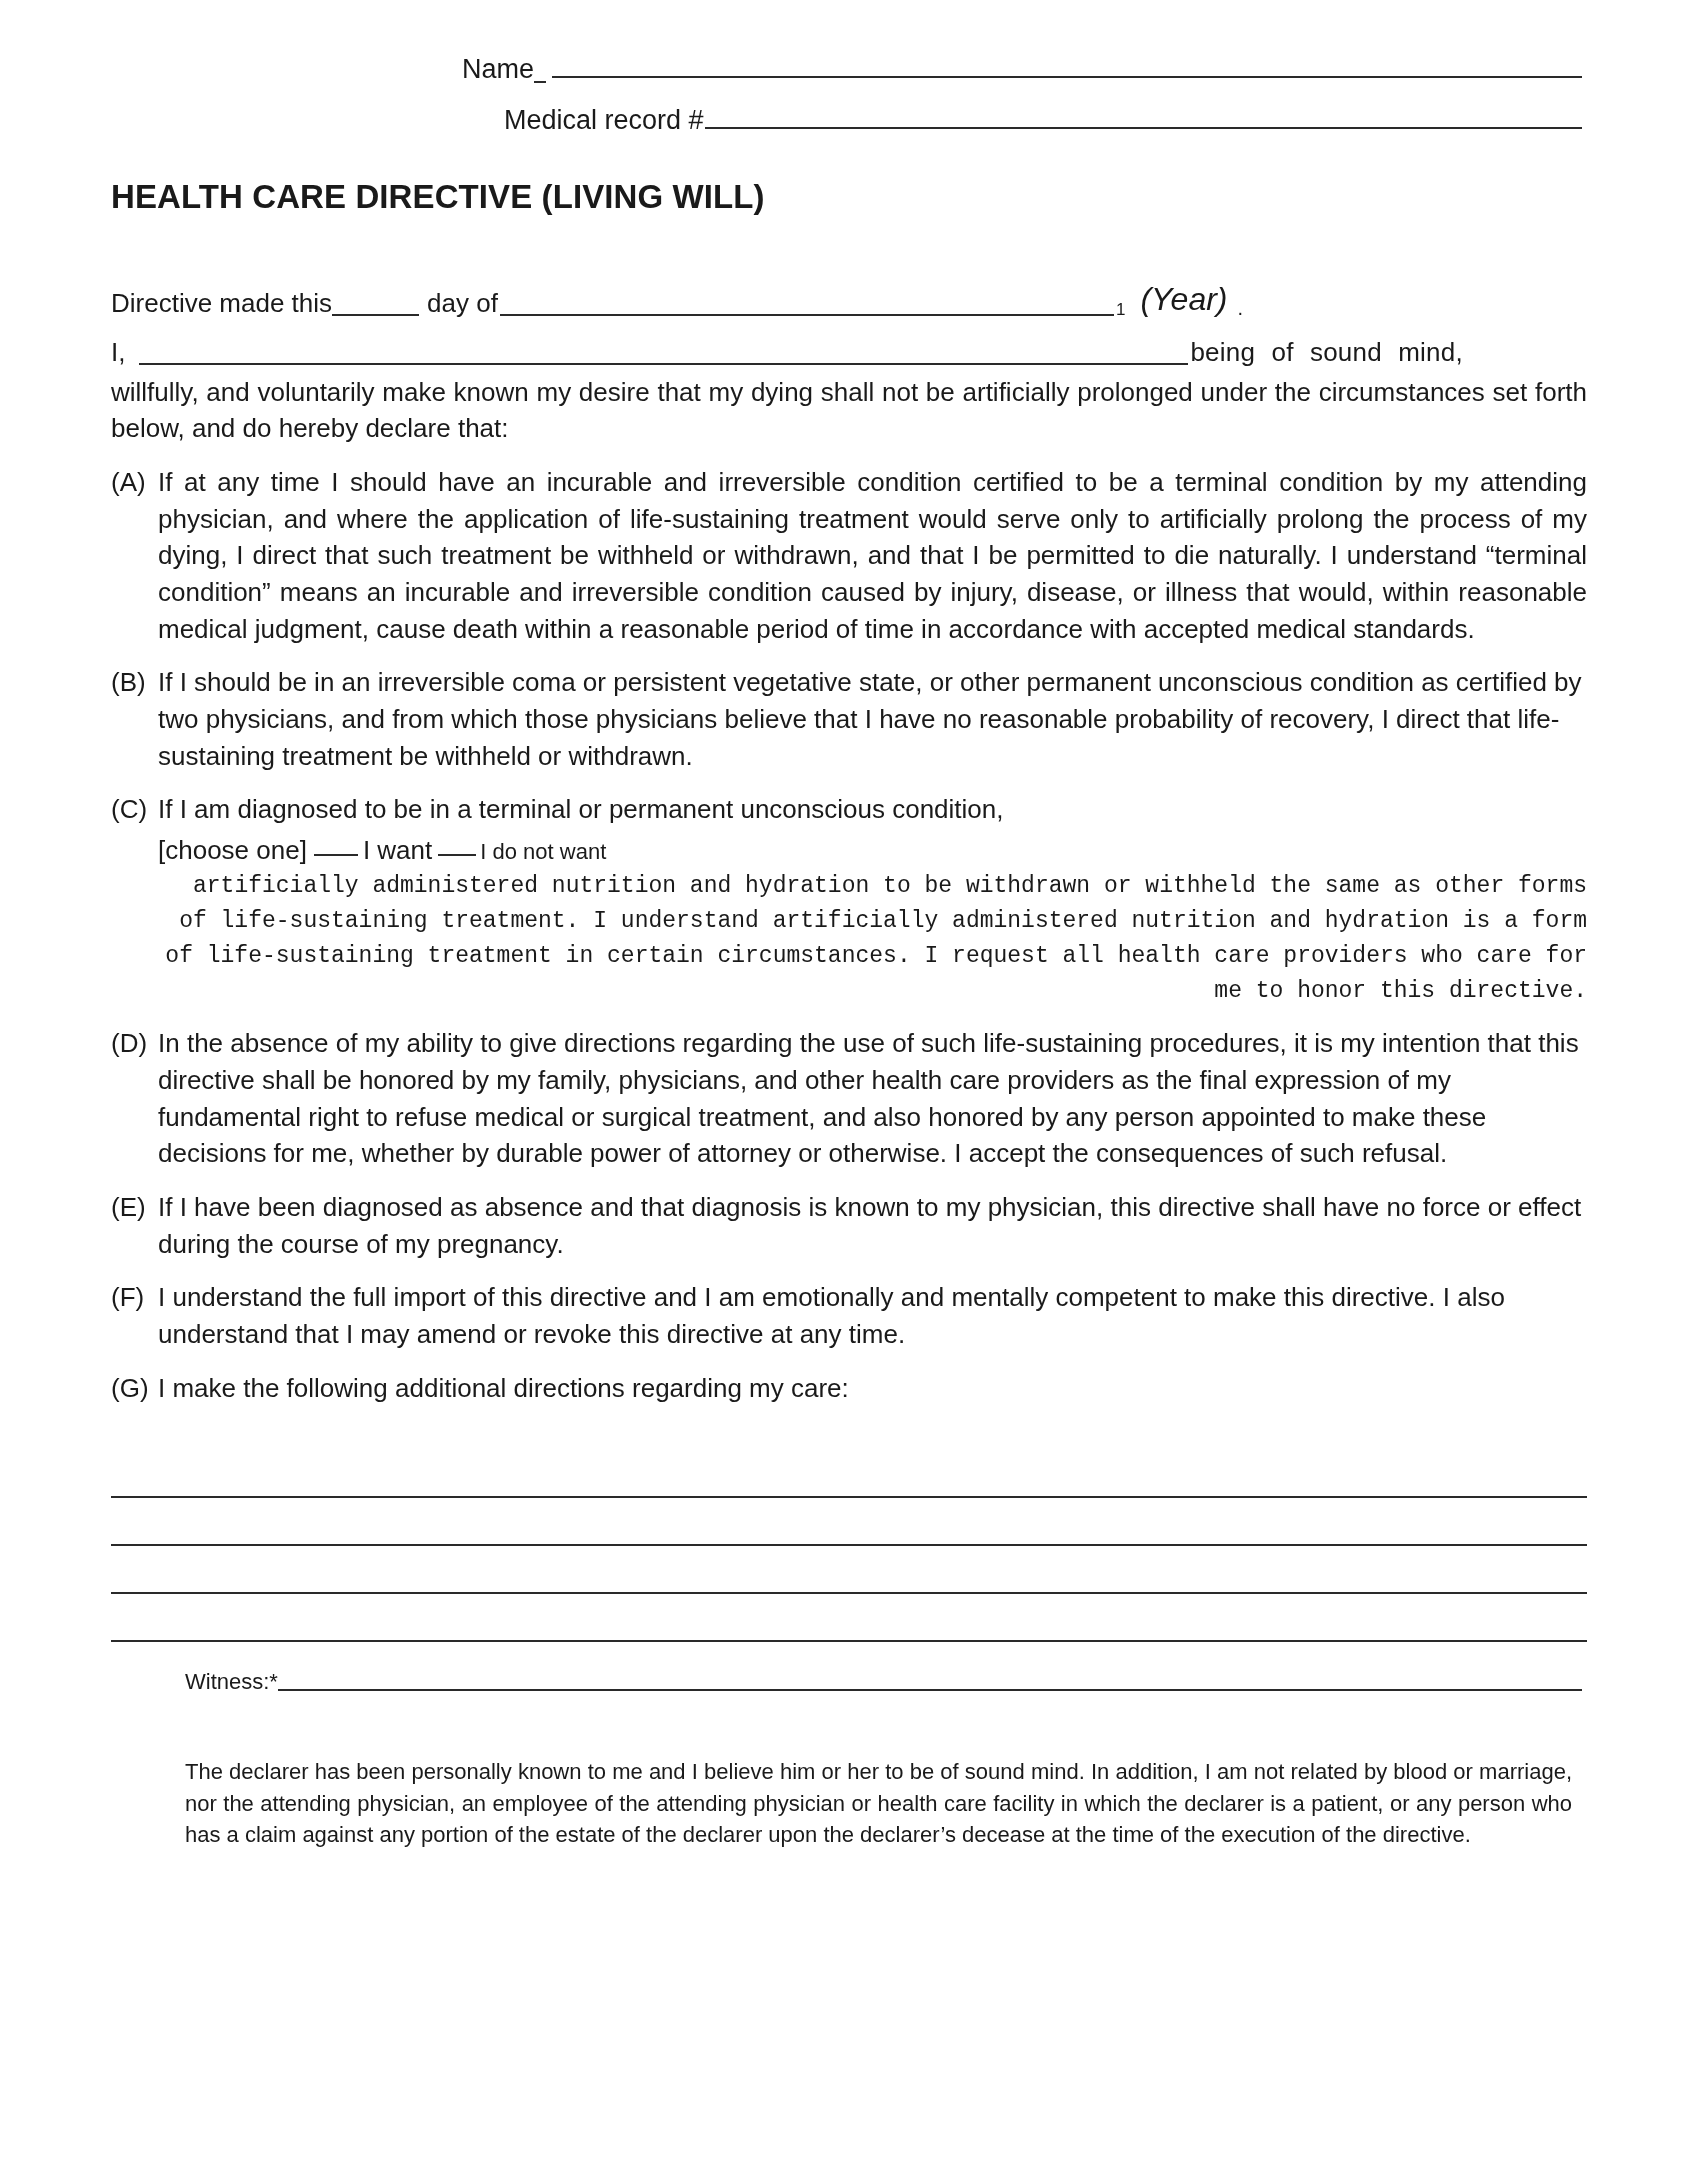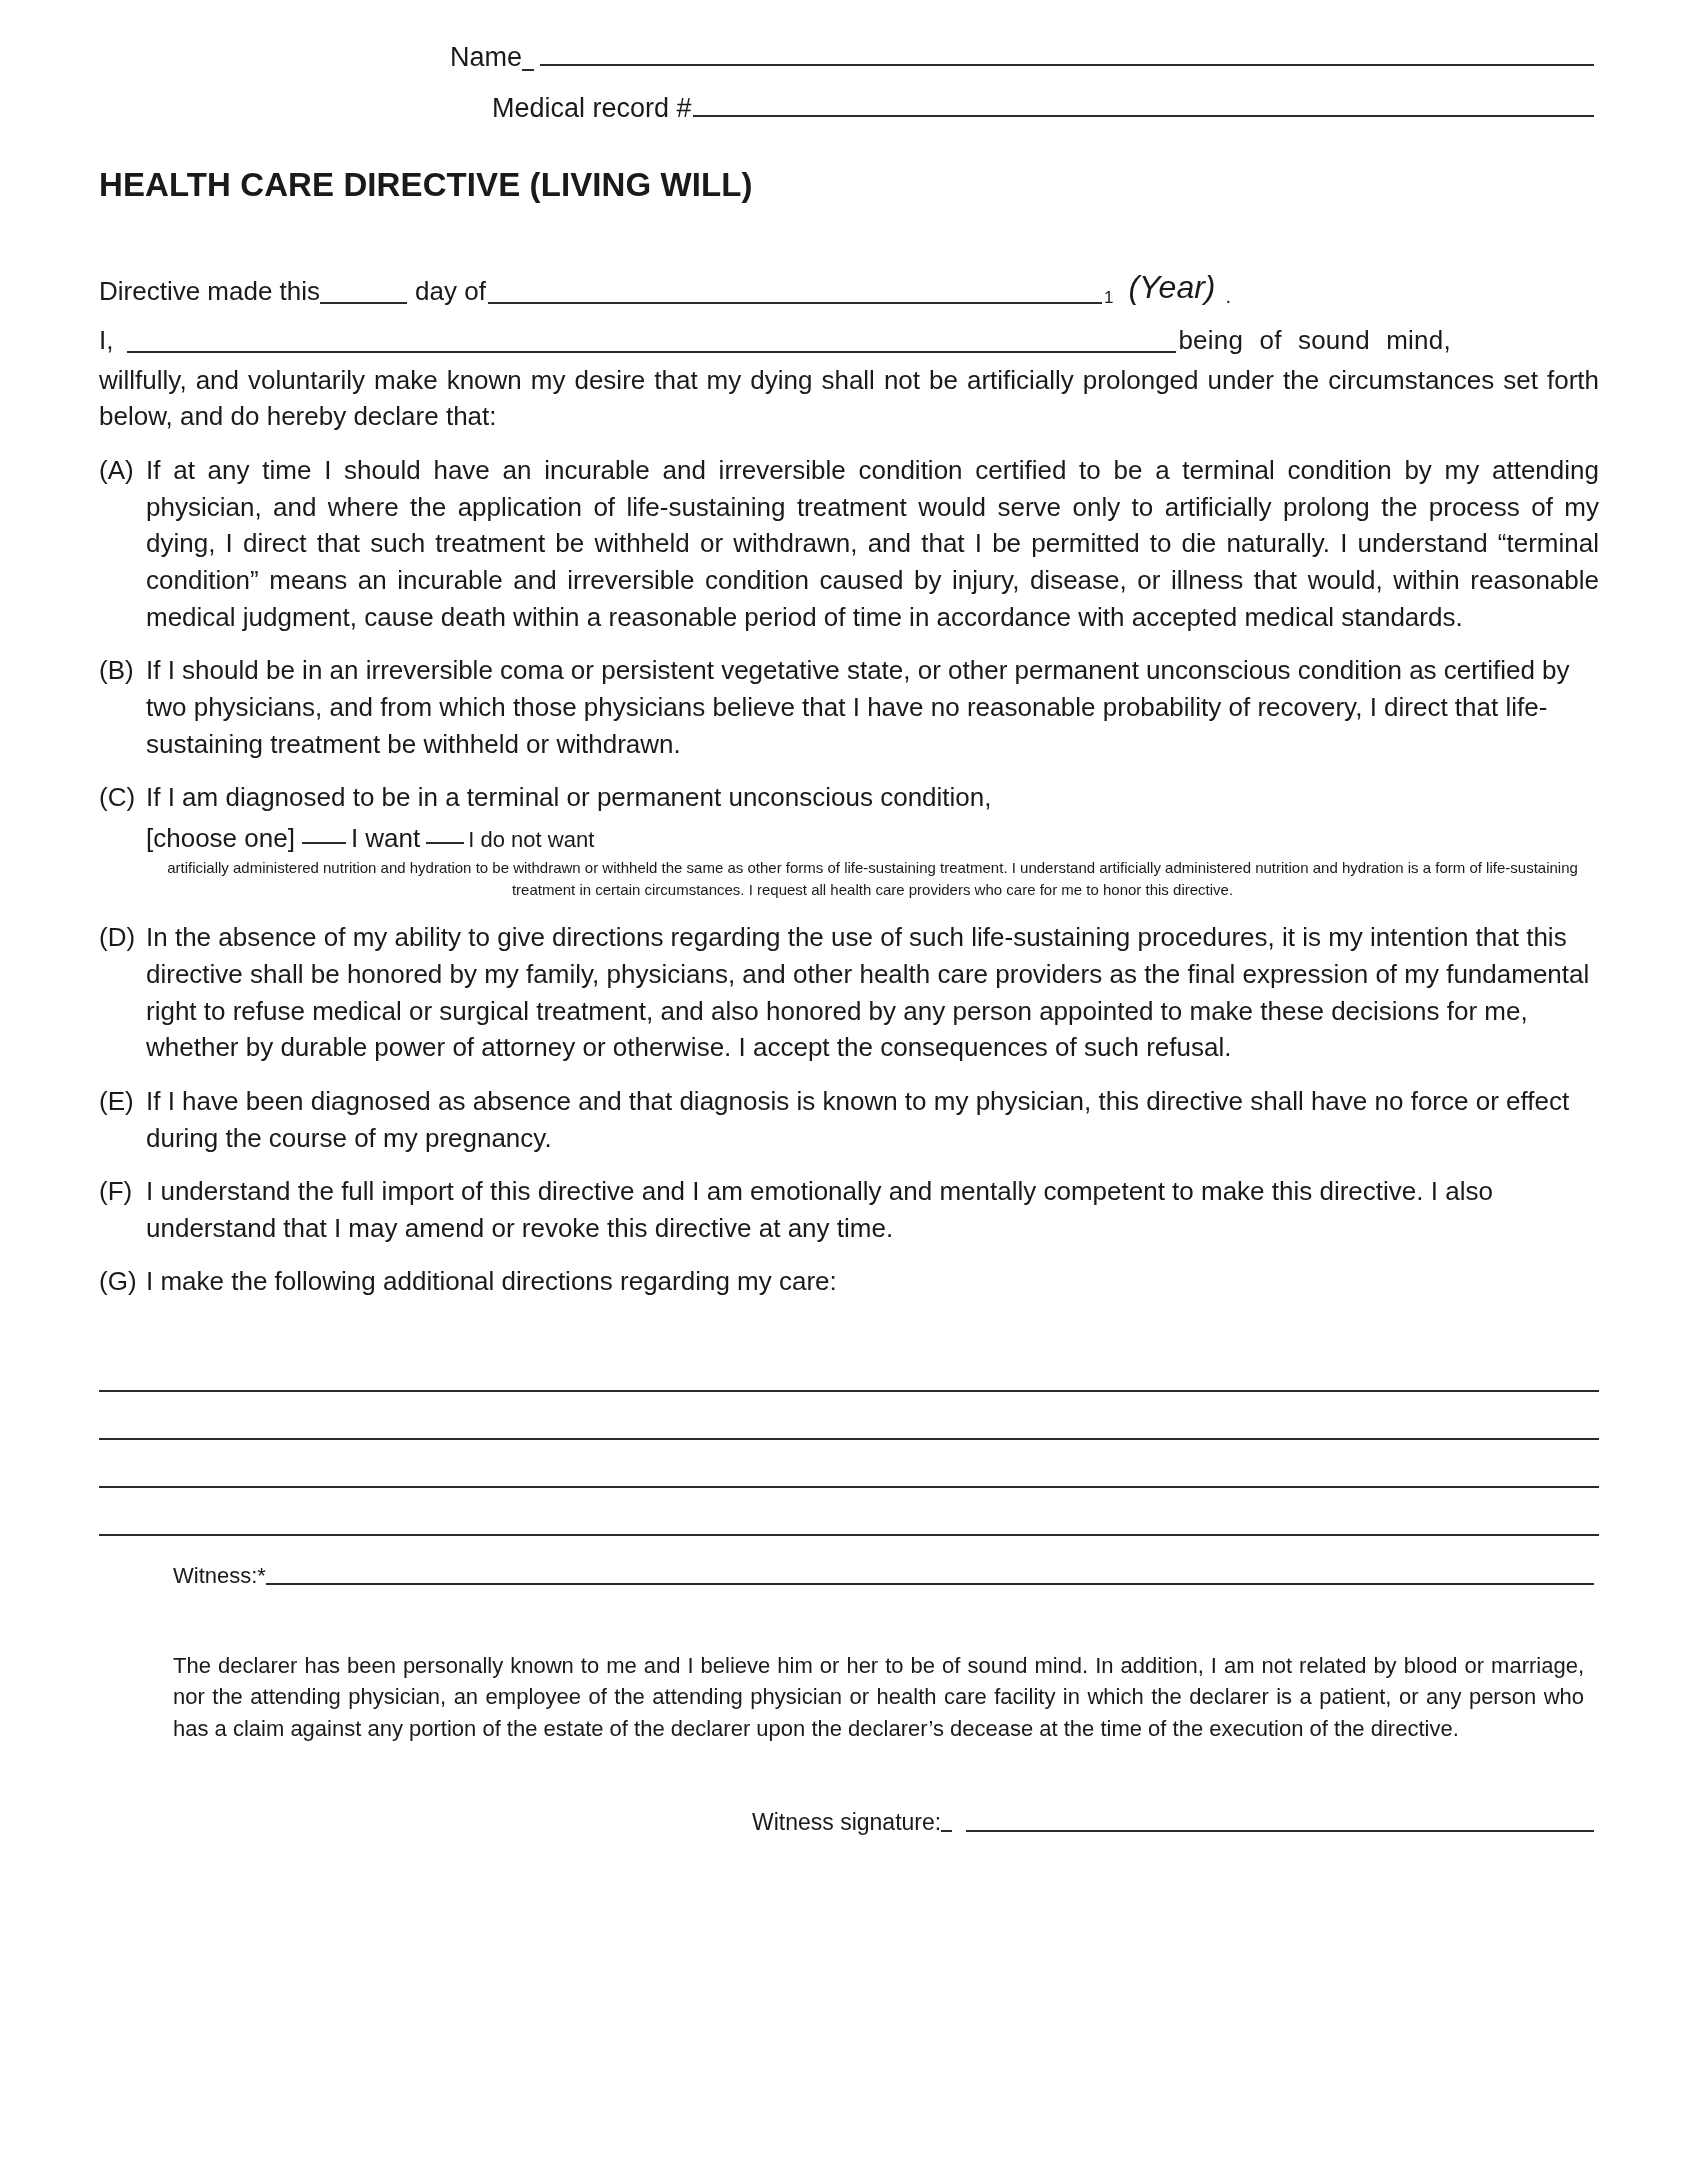--- a/index.html
+++ b/index.html
@@ -10,21 +10,21 @@
   body {
     font-family: "Liberation Sans", sans-serif;
     color: #1a1a1a;
   }
   .page {
     position: relative;
     width: 1683px;
     height: 1868px;
     background: #ffffff;
     box-sizing: border-box;
-    padding: 0;
+    padding: 12px;
     overflow: hidden;
   }
 
   
   .hdr-block {
     padding-top: 44px;
   }
   .hdr-row {
     display: flex;
     align-items: flex-end;
@@ -156,24 +156,25 @@
   .rule-tiny2 {
     display: inline-block;
     width: 38px;
     border-bottom: 2.4px solid #2a2a2a;
     margin: 0 4px 0 6px;
     vertical-align: 3px;
   }
   .small-txt { font-size: 22px; }
 
   .sub-small {
-    font-size: 15px;
+    font-size: 23px;
     line-height: 1.52;
     margin-top: 16px;
-    text-align: center;
+    text-align: right;
+    font-family: Liberation Mono, monospace;
   }
 
   
   .blank-lines {
     margin: 44px 84px 0 99px;
   }
   .blank-line {
     border-bottom: 2.4px solid #2a2a2a;
     height: 46px;
   }

